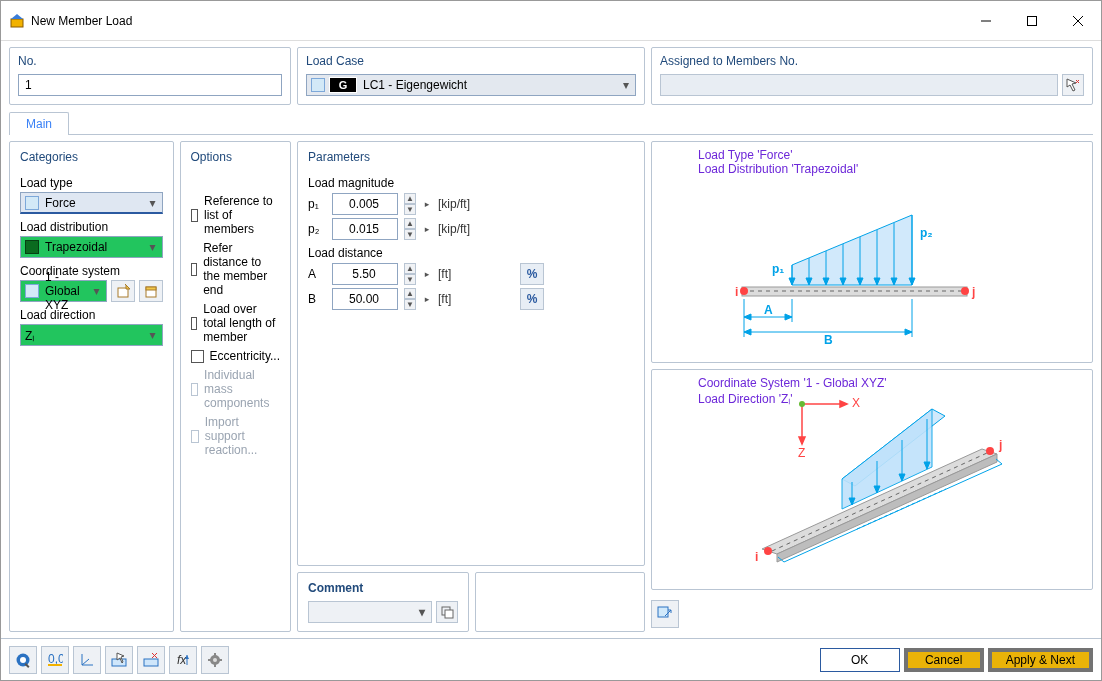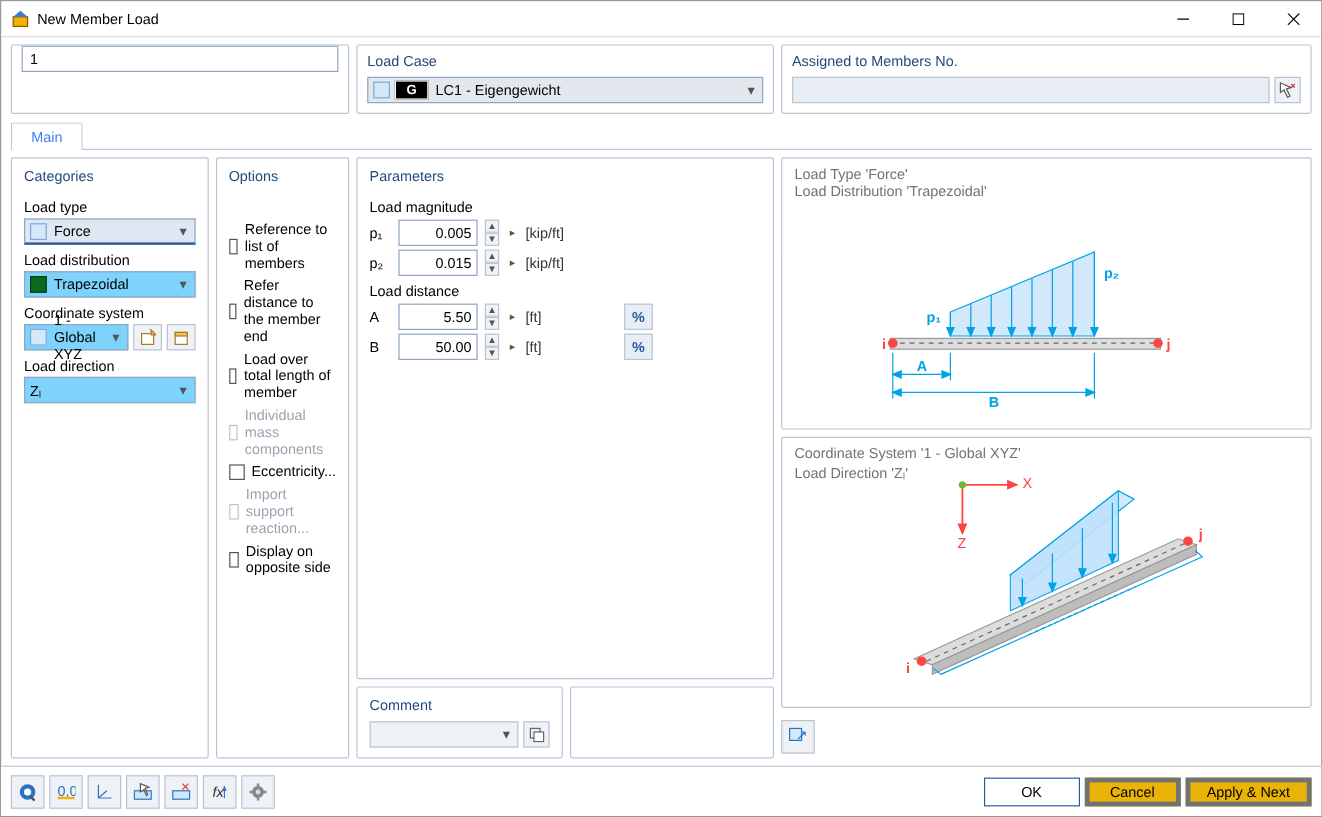--- a/index.html
+++ b/index.html
@@ -1,18 +1,18 @@
 <!DOCTYPE html>
 <html><head>
 <meta charset="utf-8">
 <style>
 * { box-sizing: border-box; font-family: "Segoe UI", Tahoma, sans-serif; font-size: 12px; }
 body { margin: 0; background: #fff; color: #000; }
 .window { width: 1102px; height: 681px; border: 1px solid #999; display: flex; flex-direction: column; background: #fff; }
-.titlebar { height: 30px; display: flex; align-items: center; padding: 0 0 0 8px; border-bottom: 1px solid #ddd; }
+.titlebar { height: 40px; display: flex; align-items: center; padding: 0 0 0 8px; border-bottom: 1px solid #ddd; }
 .titlebar .icon { width: 16px; height: 16px; margin-right: 6px; display:flex; align-items:center; justify-content:center; }
 .titlebar .title { flex: 1; color: #000; }
 .titlebar .winbtns { display: flex; height: 100%; }
 .titlebar .winbtn { width: 46px; height: 100%; display: flex; align-items: center; justify-content: center; color:#333; }
 
 .toprow { display: flex; gap: 6px; padding: 6px 8px 0 8px; }
 .fieldbox { border: 1px solid #b9c5d3; border-radius: 2px; padding: 0 8px 8px 8px; flex: 1; position: relative; background:#fff; }
 .fieldbox .legend { display:block; color:#214a7b; font-weight:normal; padding:6px 0 6px 0; }
 .fieldbox.no { flex: 0 0 282px; }
 .fieldbox.lc { flex: 0 0 348px; }
@@ -37,55 +37,55 @@
 
 .body-area { display:flex; gap:6px; padding:6px 8px; flex:1; overflow:hidden; }
 .col-left { width:282px; display:flex; flex-direction:row; gap:6px; }
 .col-mid { width:348px; display:flex; flex-direction:column; gap:6px; }
 .col-right { flex:1; display:flex; flex-direction:column; gap:6px; }
 
 .groupbox { border:1px solid #b9c5d3; border-radius:2px; padding:4px 10px 8px 10px; background:#fff; }
 .groupbox > .gtitle { color:#214a7b; padding:4px 0 6px 0; }
 
 .formlabel { display:block; margin:6px 0 2px 0; color:#000; }
-.sel { display:flex; align-items:center; height:22px; border:1px solid #8fa5c1; background:#7dd3fc; padding-left:4px; }
+.sel { display:flex; align-items:center; height:22px; border:1px solid #8fa5c1; background:#22c55e; padding-left:4px; }
 .sel .sw { width:14px; height:14px; margin-right:6px; border:1px solid #999; display:inline-block; }
 .sel .seltext { flex:1; }
 .sel.force { background:#dfe7f2; border-bottom:2px solid #2b5aa0; }
 .sel.force .sw { background:#d3e9f7; border-color:#7da8d9; }
 .sel.trap .sw { background:#0a6b1f; border-color:#053f12; }
 
 .csrow { display:flex; align-items:center; gap:4px; }
 .csrow .sel { flex:1; }
 .csbtn { width:24px; height:22px; border:1px solid #b9c5d3; background:#eef1f5; display:flex; align-items:center; justify-content:center; }
 
 .opts { display:flex; flex-direction:column; gap:5px; padding-top:4px;margin-top:20px; }
 .opt { display:flex; align-items:center; gap:6px; color:#000; }
 .opt.disabled { color:#9aa4b1; }
 .chk { width:13px; height:13px; border:1px solid #555; background:#fff; display:inline-block; }
 .opt.disabled .chk { border-color:#b9c5d3; }
 
 .params .prow { display:flex; align-items:center; gap:6px; margin:3px 0; }
 .params .prow .pl { width:18px; }
-.params .prow .ninput { width:66px; height:22px; border:1px solid #8fa5c1; text-align:right; padding-right:4px; background:#fff; }
+.params .prow .ninput { width:66px; height:22px; border:1px solid #8fa5c1; text-align:center; padding-right:4px; background:#fff; }
 .params .prow .spin { width:12px; height:22px; display:flex; flex-direction:column; }
 .params .prow .spin span { flex:1; border:1px solid #b9c5d3; font-size:8px; display:flex; align-items:center; justify-content:center; color:#555; background:#f0f2f5; }
 .params .prow .stepL, .params .prow .stepR { width:10px; height:22px; display:flex; align-items:center; justify-content:center; font-size:9px; color:#555; }
 .params .prow .unit { width:42px; color:#333; }
 .params .prow .pct { width:24px; height:22px; border:1px solid #b9c5d3; background:#e8eef5; display:flex; align-items:center; justify-content:center; color:#2b5aa0; font-weight:bold; margin-left:34px; }
 
 .comment-row { display:flex; gap:6px; }
-.comment-row .groupbox { flex:1; }
+.comment-row .groupbox { flex:1;font-weight:bold; }
 .comment-row .groupbox.small { flex:0 0 170px; }
 .comment-inner { display:flex; align-items:center; gap:4px; }
 .comment-inner .sel { flex:1; background:#eef1f5; border:1px solid #b9c5d3; }
 .copybtn { width:22px; height:22px; border:1px solid #b9c5d3; display:flex; align-items:center; justify-content:center; background:#eef1f5; }
 
 .diagram { border:1px solid #b9c5d3; border-radius:2px; padding:6px 10px; background:#fff; flex:1; position:relative; }
-.diagram .dtitle { color:#737373; }
+.diagram .dtitle { color:#6d28d9;margin-left:36px; }
 .diagram svg { position:absolute; left:0; right:0; bottom:0; }
 
 .right-tools { display:flex; gap:4px; padding:4px 0; }
 .toolbtn { width:28px; height:28px; border:1px solid #b9c5d3; background:#eef1f5; display:flex; align-items:center; justify-content:center; }
 
 .footer { height:42px; border-top:1px solid #b9c5d3; display:flex; align-items:center; padding:0 8px; gap:4px; background:#fff; }
 .footer .ftool { width:28px; height:28px; border:1px solid #b9c5d3; background:#eef1f5; display:flex; align-items:center; justify-content:center; }
 .footer .spacer { flex:1; }
 .footer .btn { height:24px; min-width:80px; padding:0 14px; border:1px solid #2b5aa0; background:#fff; color:#000; display:flex; align-items:center; justify-content:center; }
 .footer .btn.secondary { border:4px solid #737373; background:#eab308; }
@@ -117,20 +117,21 @@
           <svg width="10" height="10">
             <line x1="0" y1="0" x2="10" y2="10" stroke="#000"></line>
             <line x1="10" y1="0" x2="0" y2="10" stroke="#000"></line>
           </svg>
         </div>
     </div>
   </div>
 
   <div class="toprow">
     <div class="fieldbox no">
+      <span class="legend">No.</span>
       <input class="txtinput" value="1" style="">
     </div>
     <div class="fieldbox lc">
       <span class="legend">Load Case</span>
       <div class="lc-row">
         <span class="lc-sw"></span>
         <span class="lc-g">G</span>
         <span class="lc-text">LC1 - Eigengewicht</span>
         <span class="chev">▾</span>
       </div>
@@ -207,35 +208,31 @@
               <span>Reference to list of members</span>
             </label>
           <label class="opt">
               <span class="chk"></span>
               <span>Refer distance to the member end</span>
             </label>
           <label class="opt">
               <span class="chk"></span>
               <span>Load over total length of member</span>
             </label>
+          <label class="opt">
+              <span class="chk"></span>
+              <span>Eccentricity...</span>
+            </label>
           <label class="opt disabled">
               <span class="chk"></span>
               <span>Individual mass components</span>
             </label>
-          <label class="opt">
-              <span class="chk"></span>
-              <span>Eccentricity...</span>
-            </label>
           <label class="opt disabled">
               <span class="chk"></span>
               <span>Import support reaction...</span>
-            </label>
-          <label class="opt">
-              <span class="chk"></span>
-              <span>Display on opposite side</span>
             </label>
         </div>
       </div>
     </div>
 
     <div class="col-mid">
       <div class="groupbox params" style="flex:1">
         <div class="gtitle">Parameters</div>
         <span class="formlabel">Load magnitude</span>
 

